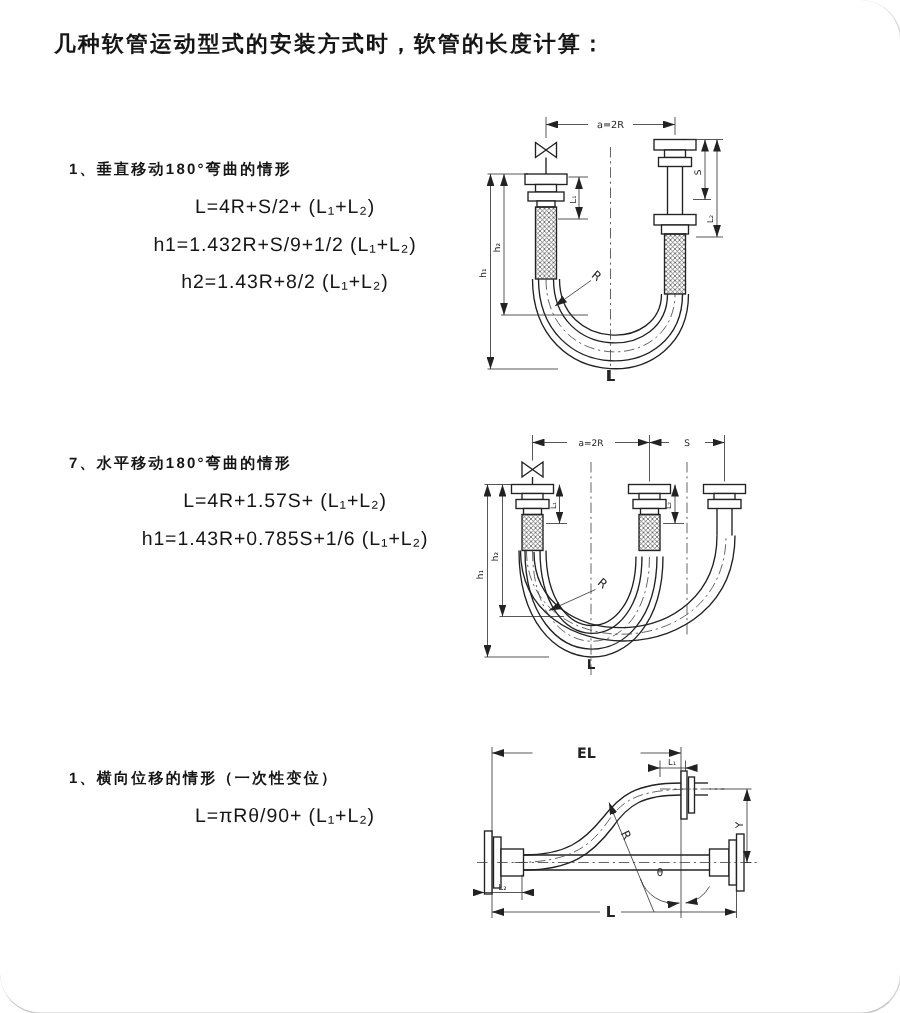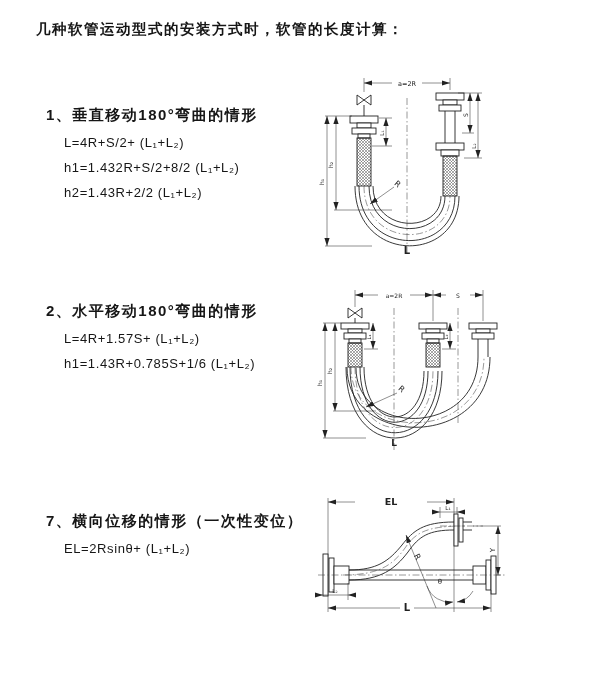--- a/index.html
+++ b/index.html
@@ -1,58 +1,58 @@
 <!DOCTYPE html>
 <html><head>
 <meta charset="utf-8">
 <style>
   html,body{margin:0;padding:0;background:#fff;}
   .page{
     position:relative;width:600px;height:675px;background:#ffffff;
     font-family:"Liberation Sans",sans-serif;color:#161616;overflow:hidden;
-    border-right:1px solid #d8d8d8;border-bottom:1px solid #c9c9c9;
+    border-right:1px solid #d8d8d8;border-bottom:1px solid #c9c9c9;border-radius:27px;
   }
   .title{
     position:absolute;left:36px;top:20px;font-size:14.5px;font-weight:700;
     letter-spacing:1.5px;white-space:nowrap;
   }
   .sec{position:absolute;left:46px;width:270px;}
-  .sec-heading{font-size:15px;font-weight:700;letter-spacing:1.5px;white-space:nowrap;}
-  .formula{margin:10px 0 0 18px;font-size:13px;letter-spacing:0.6px;white-space:nowrap;font-weight:500;}
+  .sec-heading{font-size:10px;font-weight:700;letter-spacing:1.5px;white-space:nowrap;}
+  .formula{margin:10px 0 0 18px;font-size:13px;letter-spacing:0.6px;white-space:nowrap;font-weight:500;text-align:center;}
   .diag{position:absolute;}
   svg{font-family:"DejaVu Sans",sans-serif;display:block;}
   .dw{stroke:#222;stroke-width:0.9;fill:none;}
   .fl{fill:#ffffff;stroke:#222;stroke-width:0.9;}
   .dim{stroke:#333;stroke-width:0.55;fill:none;}
   .cl{stroke:#444;stroke-width:0.55;fill:none;stroke-dasharray:7 2.5 1.5 2.5;}
   .dl{fill:#222;}
 </style>
 </head>
 <body>
 
 <div class="page">
 
   <div class="title">几种软管运动型式的安装方式时，软管的长度计算：</div>
 
   <div class="sec" style="top:106px">
     <div class="sec-heading">1、垂直移动180°弯曲的情形</div>
     <div class="formula">L=4R+S/2+ (L₁+L₂)</div>
-    <div class="formula">h1=1.432R+S/2+8/2 (L₁+L₂)</div>
-    <div class="formula">h2=1.43R+2/2 (L₁+L₂)</div>
+    <div class="formula">h1=1.432R+S/9+1/2 (L₁+L₂)</div>
+    <div class="formula">h2=1.43R+8/2 (L₁+L₂)</div>
   </div>
 
   <div class="sec" style="top:302px">
-    <div class="sec-heading">2、水平移动180°弯曲的情形</div>
+    <div class="sec-heading">7、水平移动180°弯曲的情形</div>
     <div class="formula">L=4R+1.57S+ (L₁+L₂)</div>
     <div class="formula">h1=1.43R+0.785S+1/6 (L₁+L₂)</div>
   </div>
 
   <div class="sec" style="top:512px">
-    <div class="sec-heading">7、横向位移的情形（一次性变位）</div>
-    <div class="formula">EL=2Rsinθ+ (L₁+L₂)</div>
+    <div class="sec-heading">1、横向位移的情形（一次性变位）</div>
+    <div class="formula">L=πRθ/90+ (L₁+L₂)</div>
   </div>
 
   <div class="diag" style="left:312px;top:70px">
   <svg width="272" height="188" viewBox="0 0 272 188">
     <defs>
       <marker id="m1" markerWidth="8" markerHeight="5.2" refX="8" refY="2.6" orient="auto-start-reverse" markerUnits="userSpaceOnUse">
         <path d="M0,0 L8,2.6 L0,5.2 z" fill="#222"></path>
       </marker>
       <pattern id="h1p" width="3" height="3" patternUnits="userSpaceOnUse">
         <path d="M0,0 L3,3 M3,0 L0,3" stroke="#555" stroke-width="0.5"></path>

